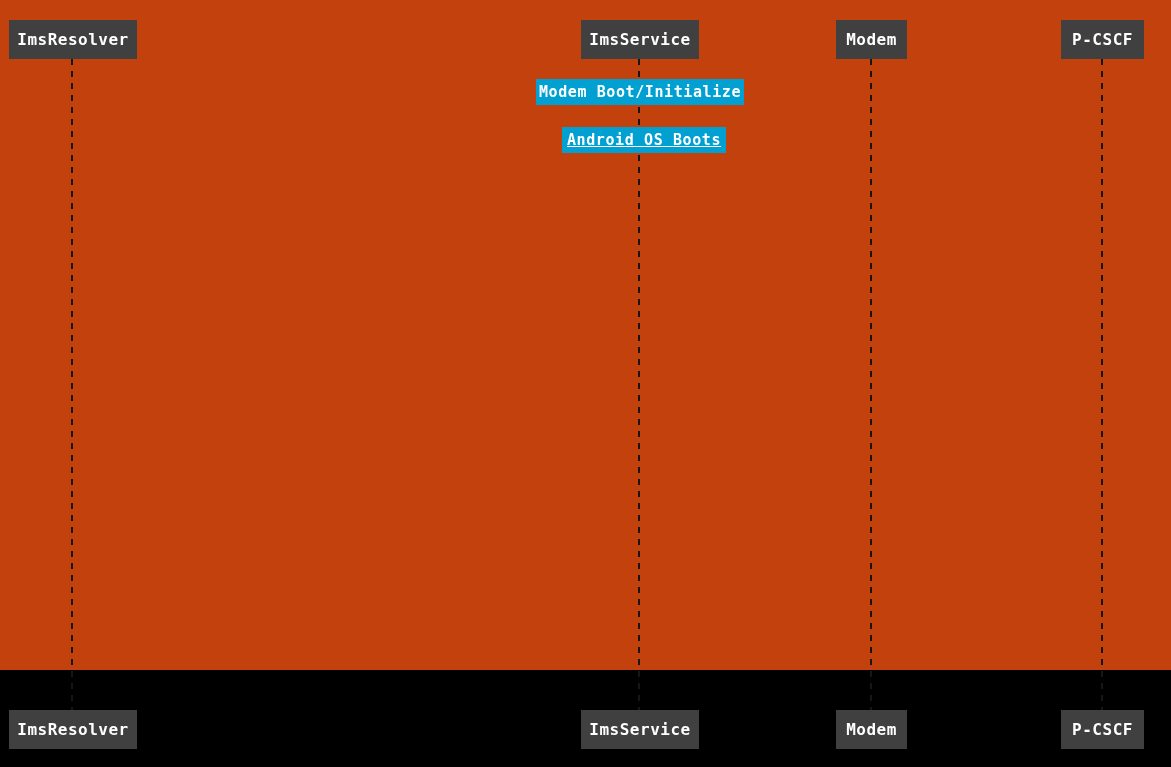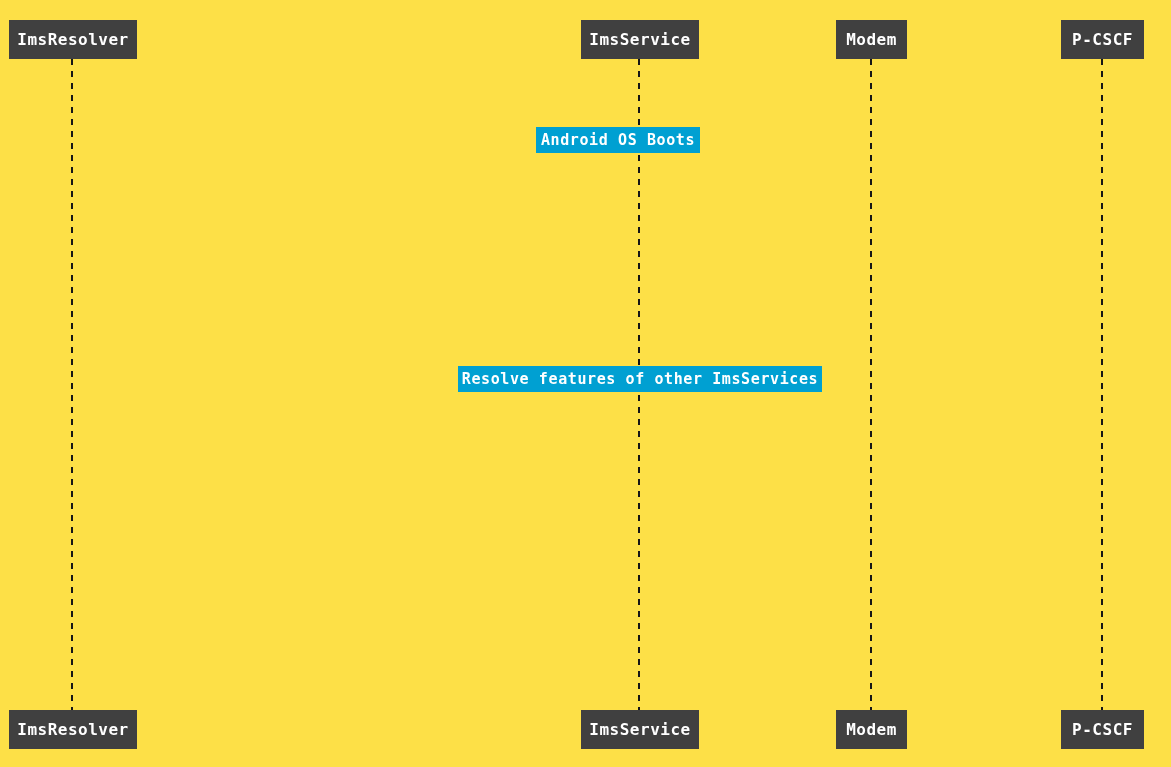--- a/index.html
+++ b/index.html
@@ -10,22 +10,22 @@
   body {
     width: 1171px;
     height: 767px;
     overflow: hidden;
     font-family: "DejaVu Sans Mono", "Liberation Mono", monospace;
   }
 
   #diagram {
     position: relative;
     width: 1171px;
-    height: 767px;
-    background: #fde047;
+    height: 670px;
+    background: #c2410c;
   }
 
   
   .lifeline {
     position: absolute;
     width: 2px;
     background-image: linear-gradient(
         to bottom,
         #161616 0px,
         #161616 6px,
@@ -87,25 +87,25 @@
   <div class="participant" style="left:581px; top:20px; width:118px;">
     <span>ImsService</span>
   </div>
   <div class="participant" style="left:836px; top:20px; width:71px;">
     <span>Modem</span>
   </div>
   <div class="participant" style="left:1061px; top:20px; width:83px;">
     <span>P-CSCF</span>
   </div>
 
-  <div class="note" style="left:536px; top:127px; width:164px;">
+  <div class="note" style="left:536px; top:79px; width:208px;">
+    <span>Modem Boot/Initialize</span>
+  </div>
+  <div class="note" style="left:562px; top:127px; width:164px;text-decoration:underline;">
     <span>Android OS Boots</span>
-  </div>
-  <div class="note" style="left:458px; top:366px; width:364px;">
-    <span>Resolve features of other ImsServices</span>
   </div>
 
   <div class="participant" style="left:9px; top:710px; width:128px;">
     <span>ImsResolver</span>
   </div>
   <div class="participant" style="left:581px; top:710px; width:118px;">
     <span>ImsService</span>
   </div>
   <div class="participant" style="left:836px; top:710px; width:71px;">
     <span>Modem</span>

